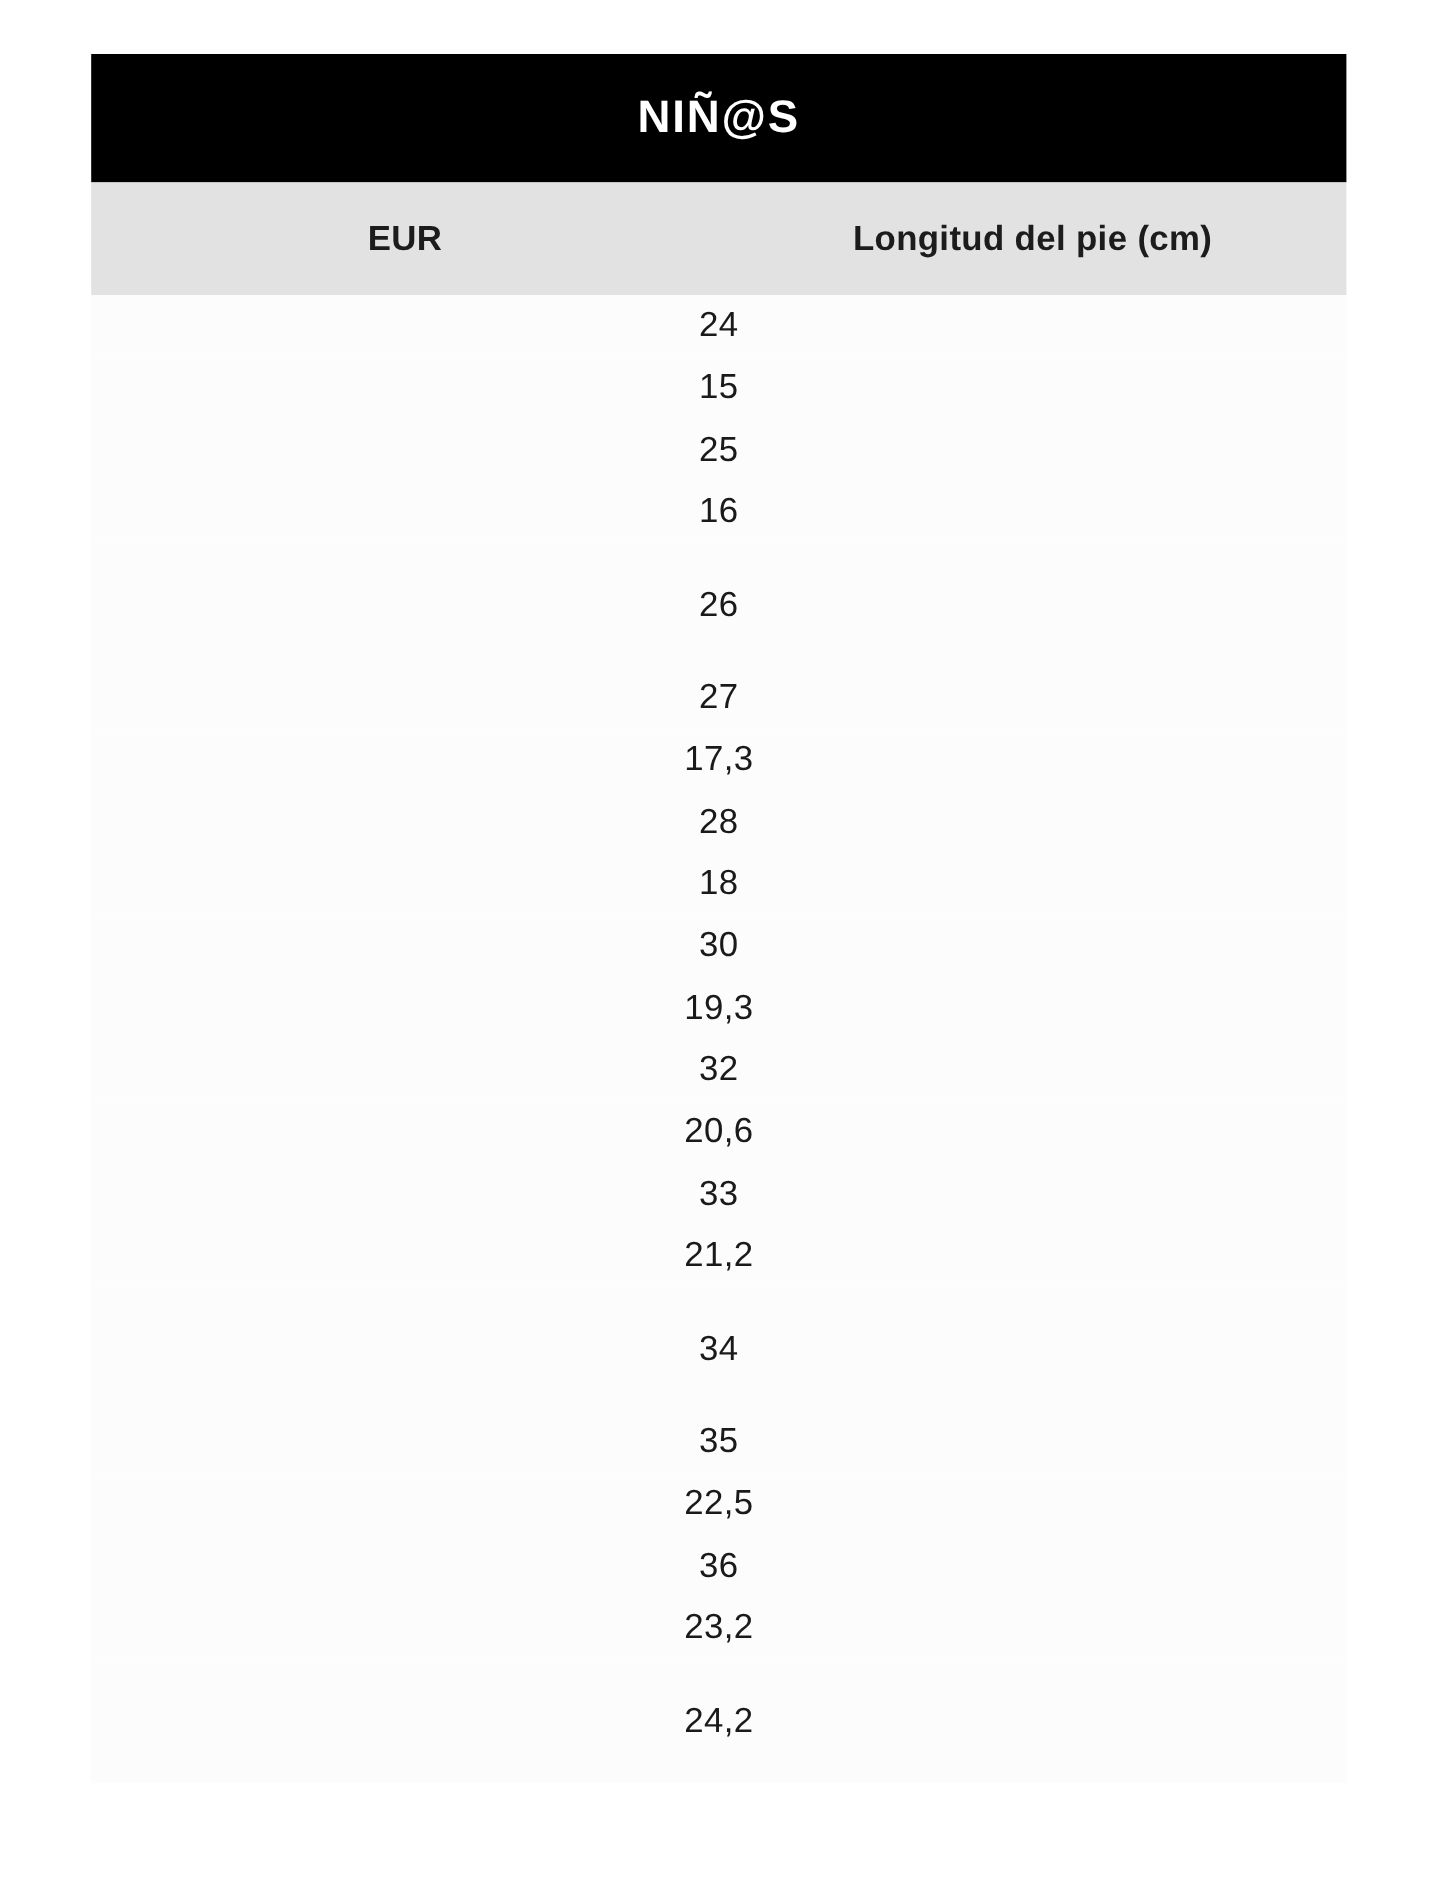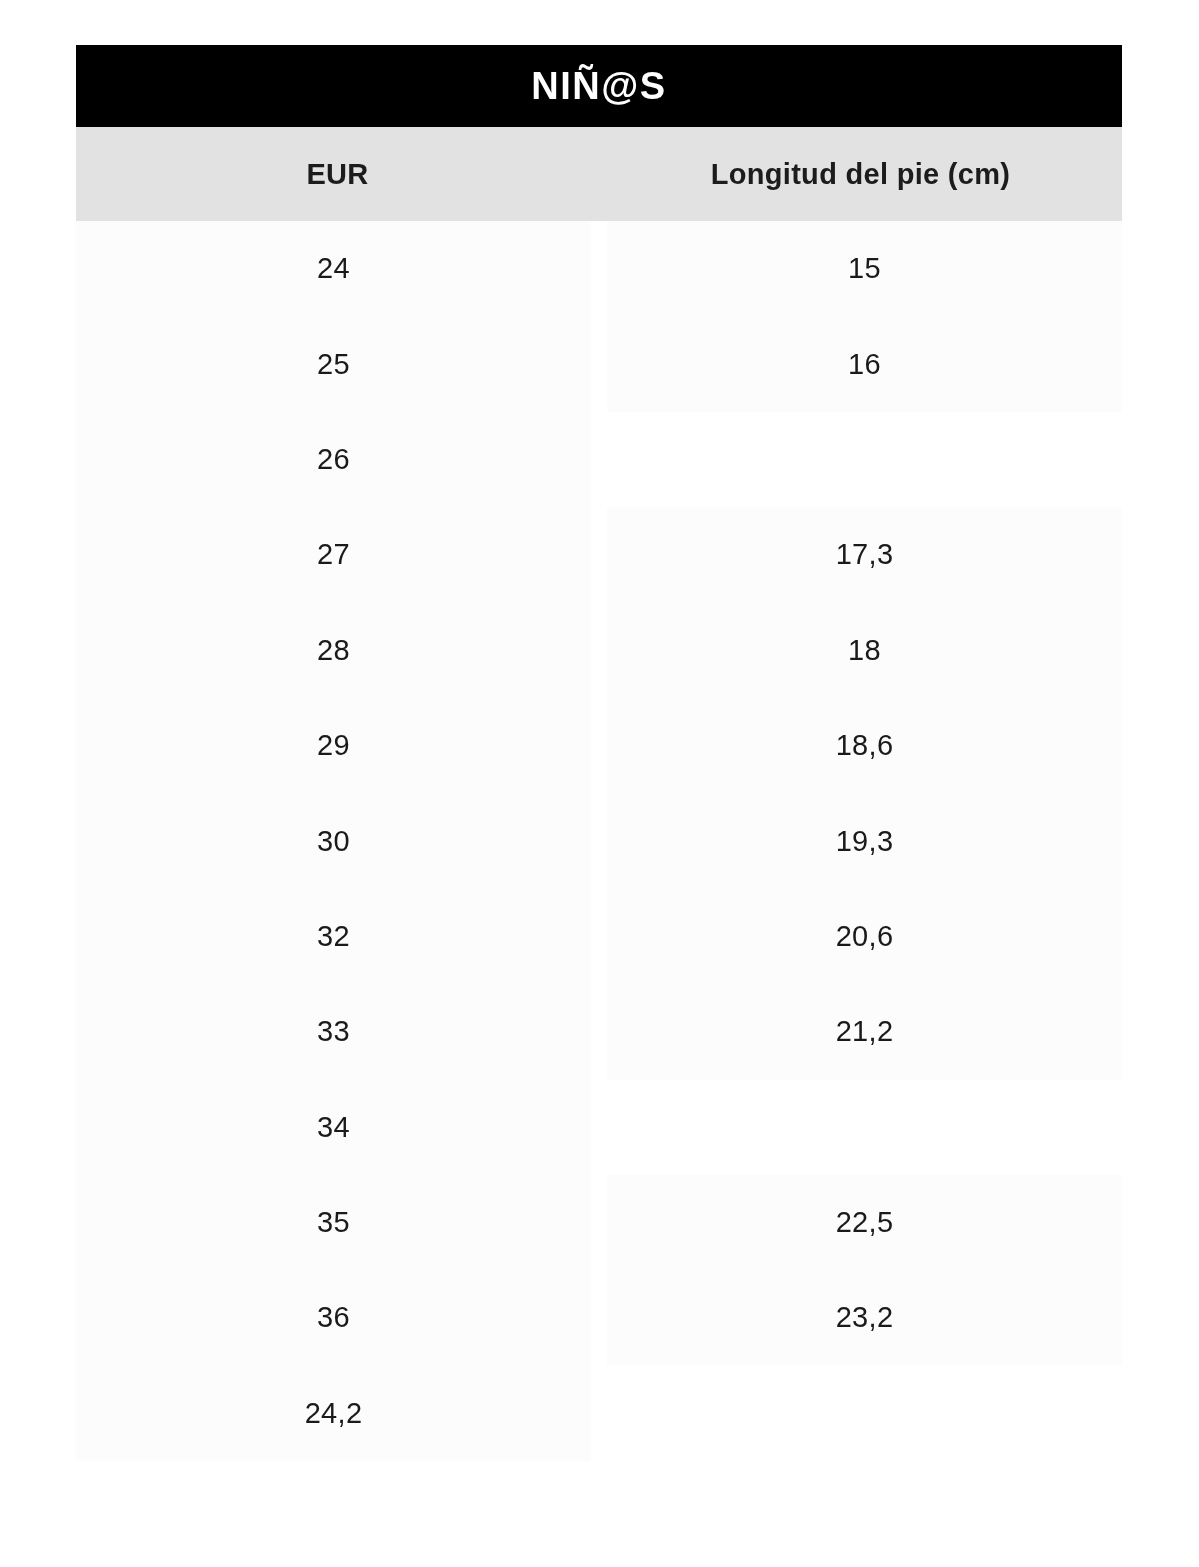--- a/index.html
+++ b/index.html
@@ -18,21 +18,21 @@
     background: var(--page-bg);
     font-family: "Liberation Sans", sans-serif;
     overflow: hidden;
   }
   .size-chart {
     position: absolute;
     left: 76px; top: 45px;
     width: 1046px;
   }
   .title-bar {
-    height: 82px;
+    height: 107px;
     background: var(--title-bar-bg);
     display: flex; align-items: center; justify-content: center;
   }
   .title-bar .title-text {
     color: var(--title-text);
     font-size: 38px;
     font-weight: 700;
     letter-spacing: 1.5px;
   }
   .head-row {
@@ -50,21 +50,21 @@
   }
   .table-body {
     height: 1240px;
     display: flex;
     flex-direction: column;
     background: var(--page-bg);
   }
   .row {
     flex: 1;
     display: grid;
-    grid-template-columns: 1fr 1fr;
+    grid-template-columns: 1fr;
     column-gap: 16px; 
   }
   .cell {
     background: var(--body-bg);
     display: flex; align-items: center; justify-content: center;
     color: var(--body-text);
     font-size: 29px;
     font-weight: 500;
     letter-spacing: 0.3px;
   }
@@ -98,24 +98,20 @@
   <div class="row">
     <div class="cell">27</div>
     <div class="cell">17,3</div>
   </div>
 
   <div class="row">
     <div class="cell">28</div>
     <div class="cell">18</div>
   </div>
 
-  <div class="row">
-    <div class="cell">29</div>
-    <div class="cell">18,6</div>
-  </div>
 
   <div class="row">
     <div class="cell">30</div>
     <div class="cell">19,3</div>
   </div>
 
 
   <div class="row">
     <div class="cell">32</div>
     <div class="cell">20,6</div>

